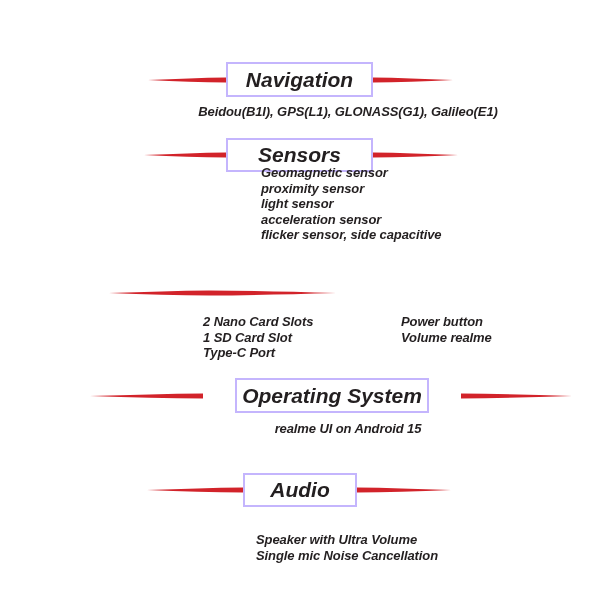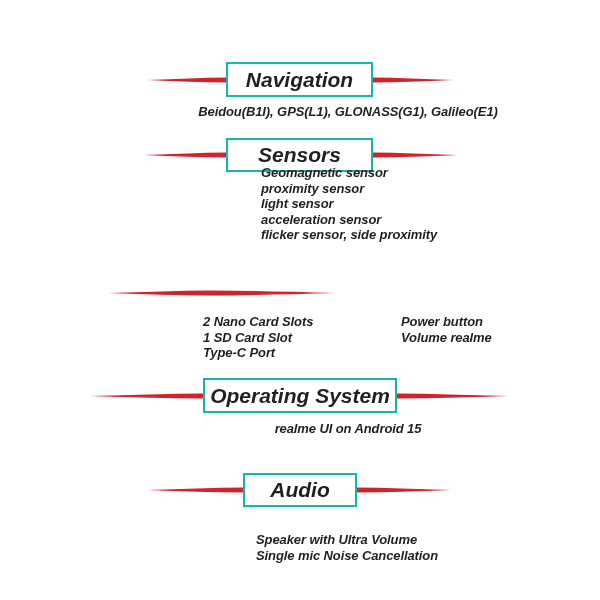--- a/index.html
+++ b/index.html
@@ -5,21 +5,21 @@
   * { margin:0; padding:0; box-sizing:border-box; }
   html, body { width:600px; height:600px; background:#ffffff; }
   .canvas {
     position:relative; width:600px; height:600px; background:#ffffff;
     overflow:hidden; font-family:"Liberation Sans", sans-serif; color:#231f20;
   }
   .hdr { position:absolute; display:flex; align-items:center; }
   .hdr svg { display:block; flex:0 0 auto; }
   .titlebox {
     flex:0 0 auto; height:100%; background:#ffffff;
-    border:2px solid #14b8a6;
+    border:2px solid #c4b5fd;
     display:flex; align-items:center; justify-content:center;
   }
   .titlebox span {
     font-weight:bold; font-style:italic; font-size:21px;
     white-space:nowrap; color:#231f20;
   }
   .body-text {
     position:absolute; font-weight:bold; font-style:italic;
     font-size:13px; line-height:15.5px; letter-spacing:-0.1px; color:#231f20;margin-left:48px;
   }
@@ -53,42 +53,42 @@
     </div>
     <svg width="85" height="10" viewBox="0 0 100 10" preserveAspectRatio="none">
       <path class="redfill" d="M100,5 Q45,2.9 0,2.4 L0,7.6 Q45,7.1 100,5 Z"></path>
     </svg>
   </div>
   <div class="body-text" style="left:213px; top:165px;">
     <div>Geomagnetic sensor</div>
     <div>proximity sensor</div>
     <div>light sensor</div>
     <div>acceleration sensor</div>
-    <div>flicker sensor, side proximity</div>
+    <div>flicker sensor, side capacitive</div>
   </div>
 
   <div class="hdr" style="left:109px; top:276px; height:33px;">
     <svg width="100" height="10" viewBox="0 0 100 10" preserveAspectRatio="none">
       <path class="redfill" d="M0,5 Q55,2.9 100,2.4 L100,7.6 Q55,7.1 0,5 Z"></path>
     </svg>
     <svg width="127" height="10" viewBox="0 0 100 10" preserveAspectRatio="none">
       <path class="redfill" d="M100,5 Q45,2.9 0,2.4 L0,7.6 Q45,7.1 100,5 Z"></path>
     </svg>
   </div>
   <div class="body-text" style="left:155px; top:314px;">
     <div>2 Nano Card Slots</div>
     <div>1 SD Card Slot</div>
     <div>Type-C Port</div>
   </div>
   <div class="body-text" style="left:353px; top:314px;">
     <div>Power button</div>
     <div>Volume realme</div>
   </div>
 
-  <div class="hdr" style="left:90px; top:378px; height:35px;">
+  <div class="hdr" style="left:90px; top:378px; height:35px;gap:32px;">
     <svg width="113" height="10" viewBox="0 0 100 10" preserveAspectRatio="none">
       <path class="redfill" d="M0,5 Q55,2.9 100,2.4 L100,7.6 Q55,7.1 0,5 Z"></path>
     </svg>
     <div class="titlebox" style="width:194px;">
       <span>Operating System</span>
     </div>
     <svg width="111" height="10" viewBox="0 0 100 10" preserveAspectRatio="none">
       <path class="redfill" d="M100,5 Q45,2.9 0,2.4 L0,7.6 Q45,7.1 100,5 Z"></path>
     </svg>
   </div>

